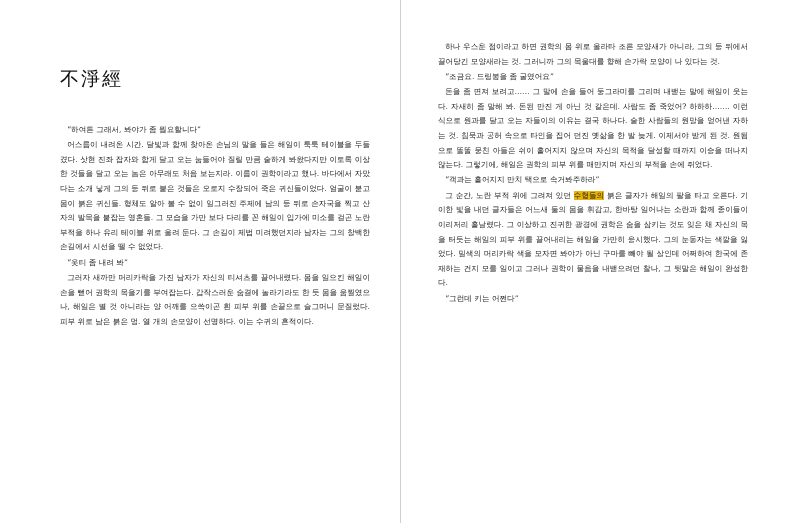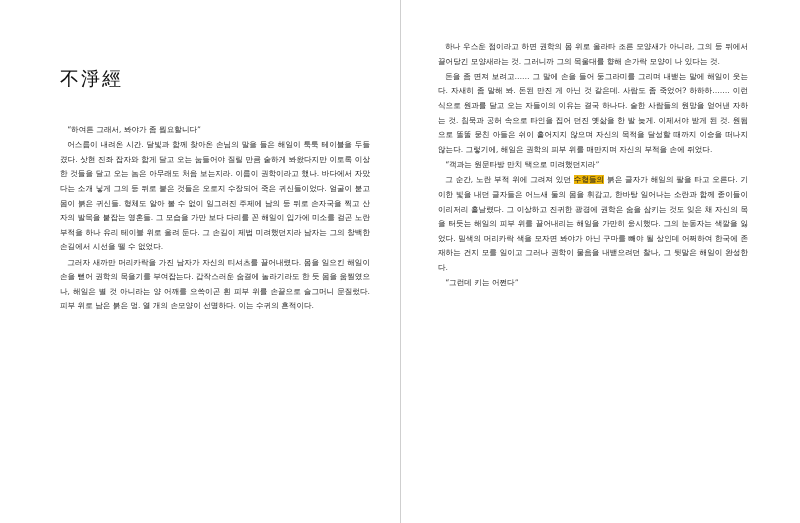--- a/index.html
+++ b/index.html
@@ -82,27 +82,29 @@
 
 <div class="book">
 
   <div class="spine"></div>
 
   <div class="page page-left">
     <h1 class="chapter-title">不淨經</h1>
     <div class="body-text">
       <p class="para dialogue gap-above">“하여튼 그래서, 봐야가 좀 뭡요할니다”</p>
       <p class="para indent">어스름이 내려온 시간. 달빛과 함께 찾아온 손님의 말을 들은 해일이 툭툭 테이블을 두들겼다. 삿현 진좌 잡자와 함게 달고 오는 눔들어야 질릴 만큼 숱하게 봐왔다지만 이토록 이상한 것들을 달고 오는 놈은 아무래도 처음 보는지라. 이름이 권학이라고 했나. 바다에서 자맜다는 소개 닣게 그의 등 뒤로 붙은 것들은 오로지 수장되어 죽은 귀신들이었다. 얼굴이 붇고 몸이 붉은 귀신들. 형체도 알아 볼 수 없이 일그러진 주제에 남의 등 뒤로 손자국을 찍고 산 자의 발목을 붙잡는 영혼들. 그 모습을 가만 보다 다리를 꼰 해일이 입가에 미소를 걸곤 노란 부적을 하나 유리 테이블 위로 올려 둔다. 그 손길이 제법 미려했던지라 남자는 그의 창백한 손길에서 시선을 뗄 수 없었다.</p>
+      <p class="para dialogue">“옷티 좀 내려 봐”</p>
       <p class="para indent">그러자 새까만 머리카락을 가진 남자가 자신의 티셔츠를 끌어내렸다. 몸을 일으킨 해일이 손을 뻗어 권학의 목을기를 부여잡는다. 갑작스러운 숨결에 놀라기라도 한 듯 몸을 움찔였으나, 해일은 별 것 아니라는 양 어깨를 으쓱이곤 흰 피부 위를 손끝으로 슬그머니 문질렀다. 피부 위로 남은 붉은 멍. 열 개의 손모양이 선명하다. 이는 수귀의 흔적이다.</p>
     </div>
   </div>
 
   <div class="page page-right">
     <div class="body-text">
       <p class="para indent">하나 우스운 점이라고 하면 권학의 몸 위로 올라타 조른 모양새가 아니라, 그의 등 뒤에서 끌어당긴 모양새라는 것. 그러니까 그의 목울대를 향해 손가락 모양이 나 있다는 것.</p>
+      <p class="para dialogue">“조금요. 드링봉을 좀 굴였어요”</p>
       <p class="para indent">돈을 좀 면져 보려고…… 그 말에 손을 들어 둥그라미를 그리며 내밷는 말에 해일이 웃는다. 자새히 좀 말해 봐. 돈된 만진 게 아닌 것 같은데. 사람도 좀 죽었어? 하하하……. 이런 식으로 원과를 달고 오는 자들이의 이유는 결국 하나다. 숱한 사람들의 원망을 얻어낸 자하는 것. 침묵과 공허 속으로 타인을 집어 던진 옛삶을 한 발 늦게. 이제서야 받게 된 것. 원됨으로 똘똘 뭉친 아들은 쉬이 흩어지지 않으며 자신의 목적을 달성할 때까지 이승을 떠나지 않는다. 그렇기에, 해일은 권학의 피부 위를 매만지며 자신의 부적을 손에 쥐었다.</p>
-      <p class="para dialogue">“객과는 원문타방 만치 택으로 미려했던지라”</p>
+      <p class="para dialogue">“객과는 흩어지지 만치 택으로 속거봐주하라”</p>
       <p class="para indent"><span>그 순간, 노란 부적 위에 그려져 있던 </span><span class="highlight-a">수형들의</span><span> 붉은 글자가 해일의 팔을 타고 오른다. 기이한 빛을 내던 글자들은 어느새 둘의 몸을 휘감고, 한바탕 일어나는 소란과 함께 종이들이 이리저리 흩날렸다. 그 이상하고 진귀한 광경에 권학은 숨을 삼키는 것도 잊은 채 자신의 목을 터듯는 해일의 피부 위를 끌어내리는 해일을 가만히 응시했다. 그의 눈동자는 색깔을 잃었다. 밀색의 머리카락 색을 모자면 봐야가 아닌 구마를 빼야 될 상인데 어쩌하여 한국에 존재하는 건지 모를 일이고 그러나 권학이 물음을 내밷으려던 찰나, 그 뒷말은 해일이 완성한다.</span></p>
       <p class="para dialogue">“그런데 키는 어쩐다”</p>
     </div>
   </div>
 
 </div>
 
 </body></html>

